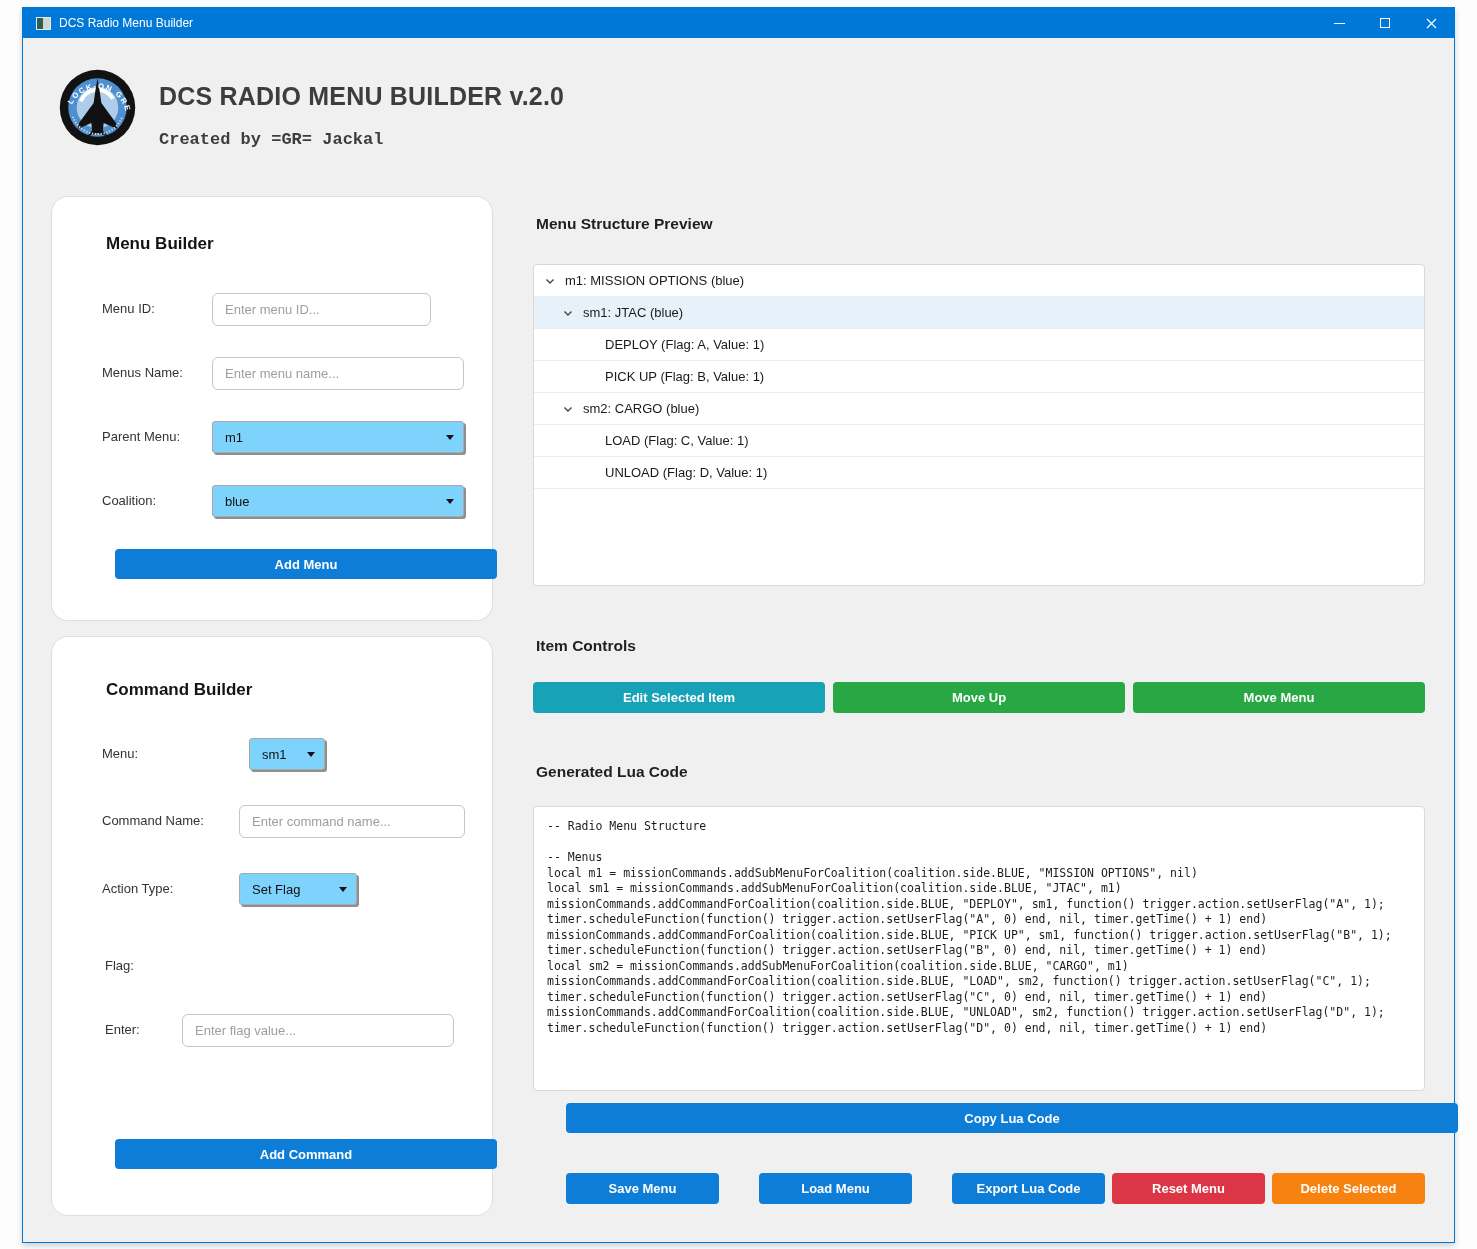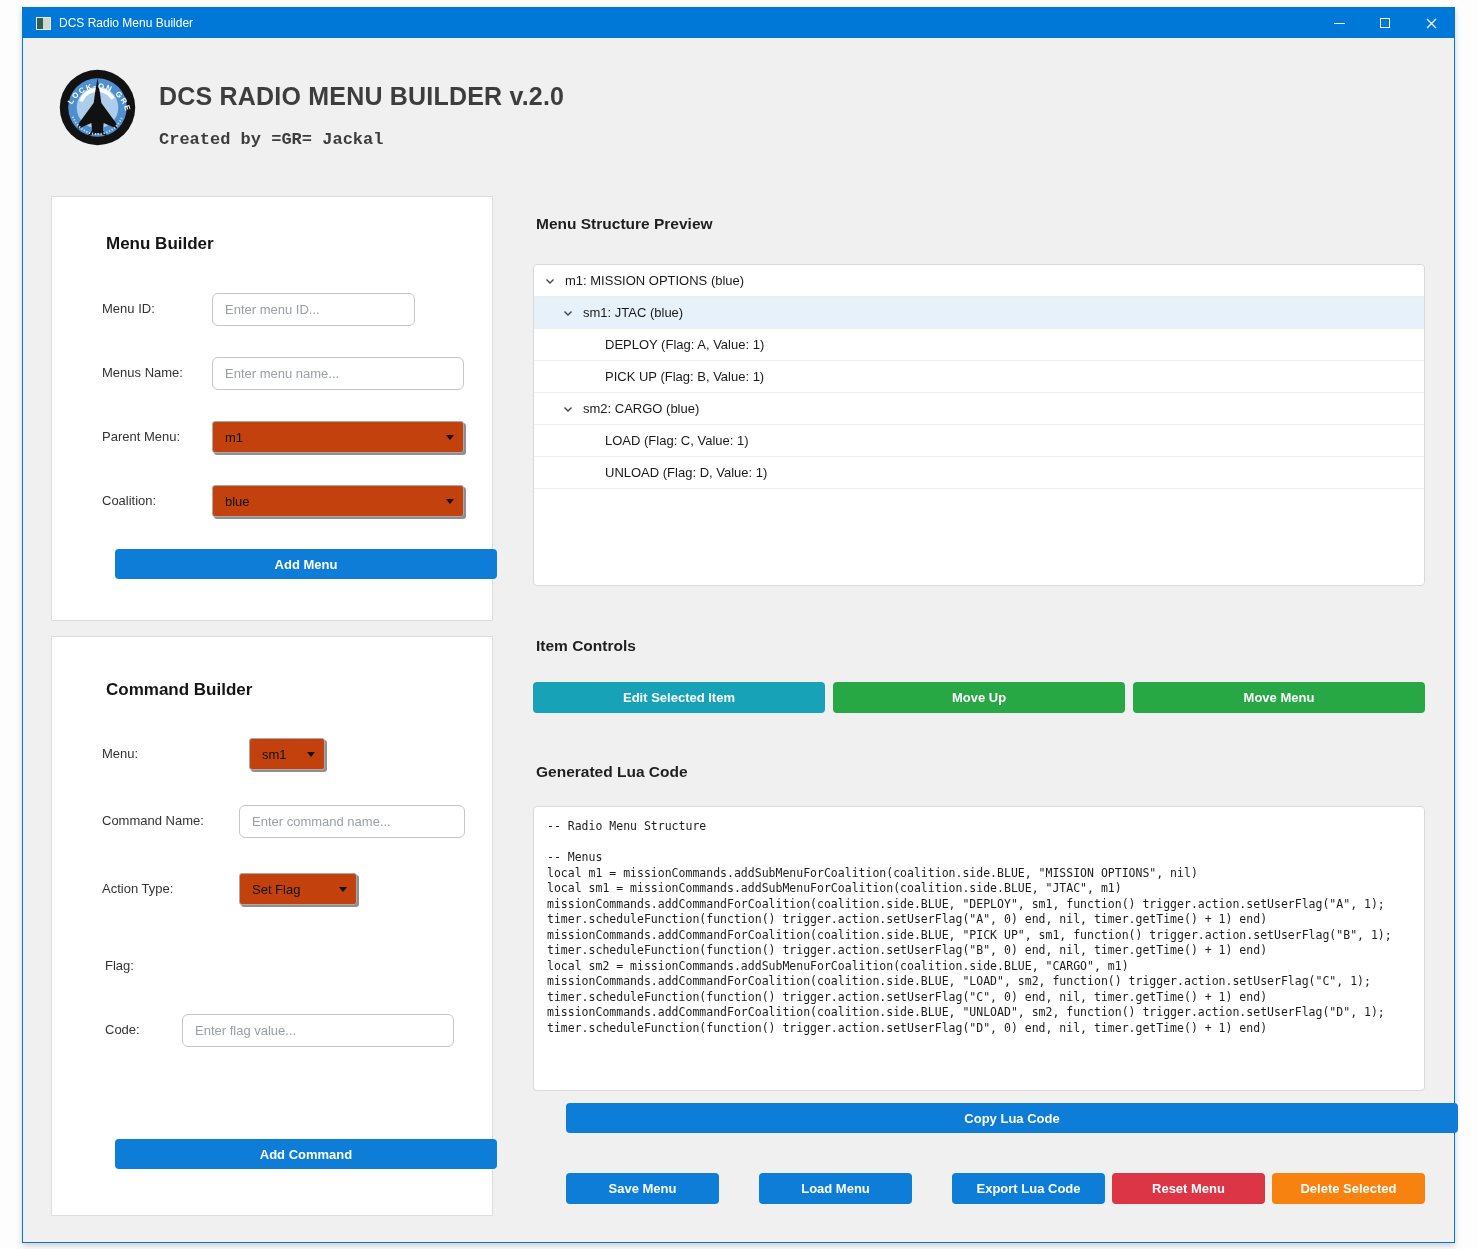--- a/index.html
+++ b/index.html
@@ -21,28 +21,28 @@
   .glyph-min { display:block; width:11px; border-top:1px solid #fff; }
   .glyph-max { display:block; width:10px; height:10px; border:1px solid #fff; }
 
   
   .logo { position:absolute; left:36px; top:61px; width:77px; height:77px; }
   .header-text { position:absolute; left:136px; top:74px; color:#3d3d3d; }
   .header-title { font-size:25px; font-weight:bold; letter-spacing:0.2px; }
   .header-sub { font-size:17px; font-weight:bold; margin-top:19px;font-family:Liberation Mono, monospace; }
 
   
-  .card { position:absolute; background:#fff; border:1px solid #ddd; border-radius:1px; }
+  .card { position:absolute; background:#fff; border:1px solid #ddd; border-radius:17px; }
   .card-title { position:absolute; font-size:17px; font-weight:bold; color:#141414; }
   .field-label { position:absolute; font-size:13px; color:#333; }
   .tinput { position:absolute; border:1px solid #c6c6c6; border-radius:6px; background:#fff;
     font-family:"Liberation Sans","DejaVu Sans",sans-serif; font-size:13px; color:#222;
     padding-left:12px; outline:none; }
   .tinput::placeholder { color:#9aa0a6; }
-  .dropdown { position:absolute; background:#c2410c; border:1px solid #a9a9a9; border-radius:3px;
+  .dropdown { position:absolute; background:#7dd3fc; border:1px solid #a9a9a9; border-radius:3px;
     box-shadow:2px 2px 0 0 #8f8f8f; display:flex; align-items:center; font-size:13px; color:#111;
     padding-left:12px; cursor:default; }
   .dd-arrow { position:absolute; right:9px; top:50%; margin-top:-2px; width:0; height:0;
     border-left:4px solid transparent; border-right:4px solid transparent; border-top:5px solid #111; }
   .btn { position:absolute; border:none; border-radius:4px; color:#fff; font-weight:bold;
     font-size:13px; font-family:"Liberation Sans","DejaVu Sans",sans-serif; cursor:pointer;
     display:flex; align-items:center; justify-content:center; }
   .btn-blue   { background:#0d7dd8;margin-left:33px; }
   .btn-teal   { background:#17a2b8; }
   .btn-green  { background:#28a745; }
@@ -106,21 +106,21 @@
   </svg>
   <div class="header-text">
     <div class="header-title">DCS RADIO MENU BUILDER v.2.0</div>
     <div class="header-sub">Created by =GR= Jackal</div>
   </div>
 
   <div class="card" style="left:28px; top:188px; width:442px; height:425px;">
     <div class="card-title" style="left:54px; top:37px;">Menu Builder</div>
 
     <span class="field-label" style="left:50px; top:104px;">Menu ID:</span>
-    <input class="tinput" style="left: 160px; top: 96px; width: 203px; height: 33px;" placeholder="Enter menu ID...">
+    <input class="tinput" style="left: 160px; top: 96px; width: 219px; height: 33px;" placeholder="Enter menu ID...">
 
     <span class="field-label" style="left:50px; top:168px;">Menus Name:</span>
     <input class="tinput" style="left: 160px; top: 160px; width: 252px; height: 33px;" placeholder="Enter menu name...">
 
     <span class="field-label" style="left:50px; top:232px;">Parent Menu:</span>
     <div class="dropdown" style="left:160px; top:224px; width:252px; height:32px;">
       <span>m1</span>
       <span class="dd-arrow"></span>
     </div>
 
@@ -146,21 +146,21 @@
     <input class="tinput" style="left: 187px; top: 168px; width: 226px; height: 33px;" placeholder="Enter command name...">
 
     <span class="field-label" style="left:50px; top:244px;">Action Type:</span>
     <div class="dropdown" style="left:187px; top:236px; width:118px; height:32px;">
       <span>Set Flag</span>
       <span class="dd-arrow"></span>
     </div>
 
     <span class="field-label" style="left:53px; top:321px;">Flag:</span>
 
-    <span class="field-label" style="left:53px; top:385px;">Code:</span>
+    <span class="field-label" style="left:53px; top:385px;">Enter:</span>
     <input class="tinput" style="left: 130px; top: 377px; width: 272px; height: 33px;" placeholder="Enter flag value...">
 
     <button class="btn btn-blue" style="left:30px; top:502px; width:382px; height:30px;">Add Command</button>
   </div>
 
   <div class="section-title" style="left:513px; top:207px;">Menu Structure Preview</div>
 
   <div class="tree-box">
     <div class="trow" style="padding-left:10px;">
       <span class="chev">

